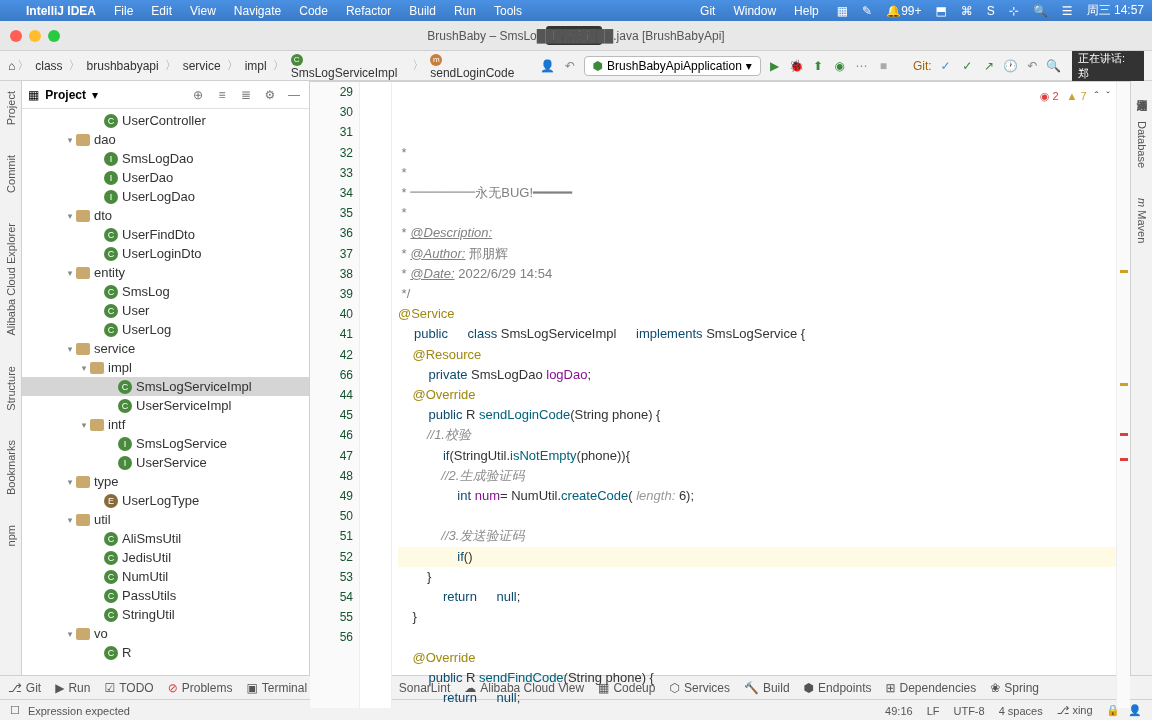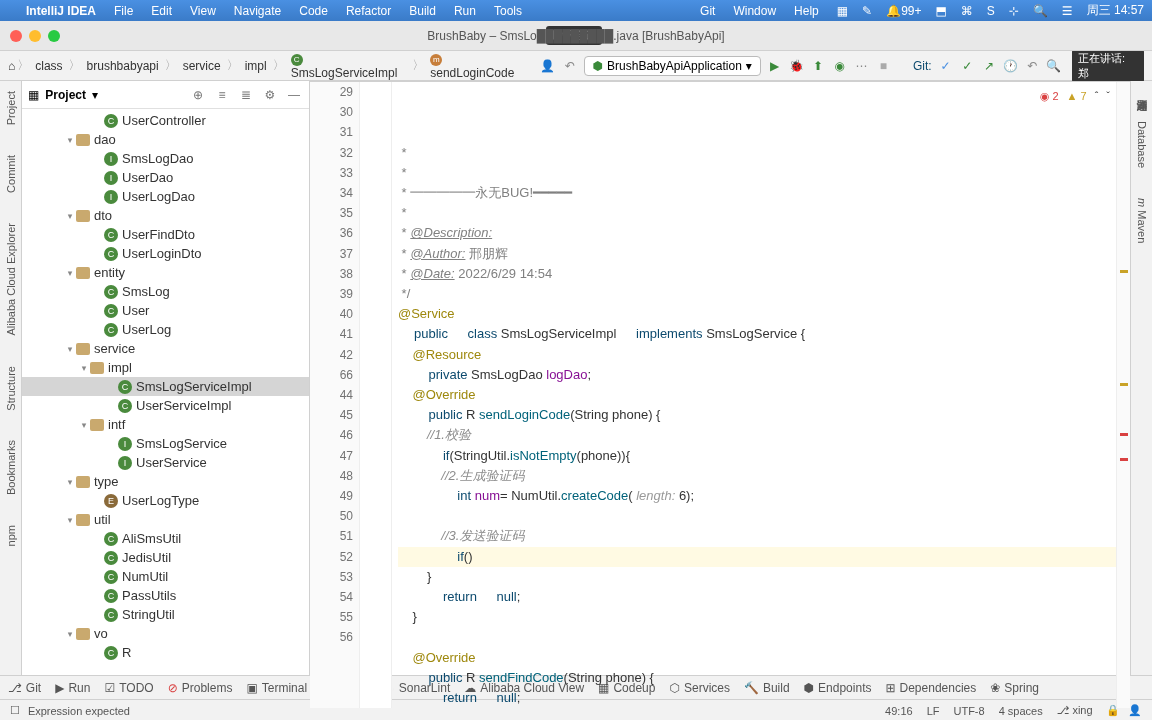--- a/index.html
+++ b/index.html
@@ -23,21 +23,21 @@
 .breadcrumb .bc { padding: 2px 4px; }
 .breadcrumb .sep { color: #999; }
 .breadcrumb .cicon { width: 12px; height: 12px; border-radius: 50%; background: #4a8a3d; color: #fff; display: inline-flex; align-items: center; justify-content: center; font-size: 8px; margin-right: 2px; }
 .breadcrumb .micon { background: #c77e3a; }
 .toolbar .tsp { flex: 1; }
 .toolbar .runconfig { border: 1px solid #bbb; border-radius: 4px; padding: 2px 8px; display: flex; align-items: center; gap: 4px; font-size: 12px; background: #fff; }
 .toolbar .icon { width: 16px; height: 16px; display: inline-flex; align-items: center; justify-content: center; }
 .toolbar .play { color: #3a8a3a; }
 .toolbar .bug { color: #3a8a3a; }
 .toolbar .stop { color: #aaa; }
-.toolbar .git { color: #0c4a6e; font-size: 12px; }
+.toolbar .git { color: #a16207; font-size: 12px; }
 .toolbar .notice { background: #333; color: #fff; padding: 2px 6px; border-radius: 3px; font-size: 11px; margin-left: 4px; }
 .main { display: flex; height: 594px; }
 .leftgutter { width: 22px; background: #f2f2f2; border-right: 1px solid #d0d0d0; display: flex; flex-direction: column; align-items: center; gap: 30px; padding-top: 10px; }
 .leftgutter .v { writing-mode: vertical-rl; transform: rotate(180deg); font-size: 11px; color: #555; }
 .rightgutter { width: 22px; background: #f2f2f2; border-left: 1px solid #d0d0d0; display: flex; flex-direction: column; align-items: center; gap: 30px; padding-top: 10px; }
 .rightgutter .v { writing-mode: vertical-rl; font-size: 11px; color: #555; }
 .sidebar { width: 288px; background: #fff; border-right: 1px solid #d0d0d0; display: flex; flex-direction: column; }
 .sidehead { height: 28px; border-bottom: 1px solid #e0e0e0; display: flex; align-items: center; padding: 0 6px; gap: 6px; }
 .sidehead .projlabel { font-weight: bold; font-size: 12px; }
 .sidehead .sp { flex: 1; }
@@ -51,21 +51,21 @@
 .tree .fi.enum { background: #8a6a3a; }
 .tree .fld { width: 14px; height: 12px; background: #c9a96e; border-radius: 2px; margin-right: 4px; display: inline-block; }
 .editor { flex: 1; display: flex; flex-direction: column; background: #fff; }
 .tabs { height: 28px; border-bottom: 1px solid #d0d0d0; display: flex; align-items: stretch; overflow: hidden; }
 .tabs .tab { display: flex; align-items: center; padding: 0 10px; border-right: 1px solid #e0e0e0; font-size: 12px; gap: 4px; color: #555; }
 .tabs .tab.active { background: #fff; border-bottom: 2px solid #4a90e2; color: #000; }
 .tabs .tab .ci { width: 12px; height: 12px; border-radius: 50%; background: #4a8a3d; color: #fff; display: inline-flex; align-items: center; justify-content: center; font-size: 8px; }
 .tabs .tab .ci.iface { background: #4a8a3d; }
 .tabs .more { padding: 0 8px; display: flex; align-items: center; color: #777; }
 .codearea { flex: 1; display: flex; position: relative; }
-.gutter { width: 50px; background: #fafafa; border-right: 1px solid #eee; text-align: right; padding-right: 6px; color: #737373; font-family: Menlo, monospace; font-size: 12px; line-height: 20.2px; padding-top: 0; }
+.gutter { width: 50px; background: #fafafa; border-right: 1px solid #eee; text-align: right; padding-right: 6px; color: #14532d; font-family: Menlo, monospace; font-size: 12px; line-height: 20.2px; padding-top: 0; }
 .ggutter { width: 32px; background: #fff; border-right: 1px solid #eee; }
 .code { flex: 1; font-family: Menlo, monospace; font-size: 13px; line-height: 20.2px; padding-left: 6px; white-space: pre; color: #333; position: relative; }
 .code .gd { color: #808080; }
 .code .gh { color: #808080; text-decoration: underline; font-style: italic; }
 .code .kw { color: #0c4a6e; margin-left: 16px; }
 .code .an { color: #9e880d; text-align: right; }
 .code .cm { color: #8c8c8c; font-style: italic; }
 .code .mtd { color: #00627a; }
 .code .fld { color: #871094; }
 .code .hint { color: #999; font-style: italic; }

